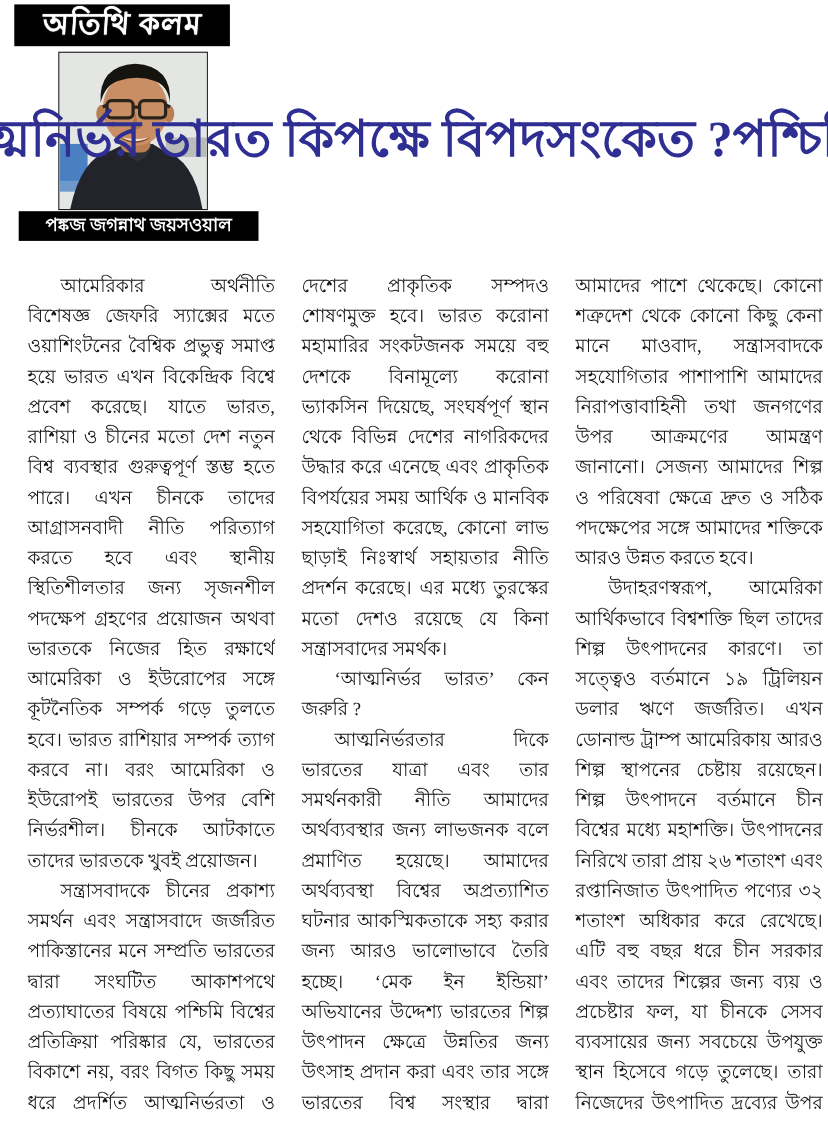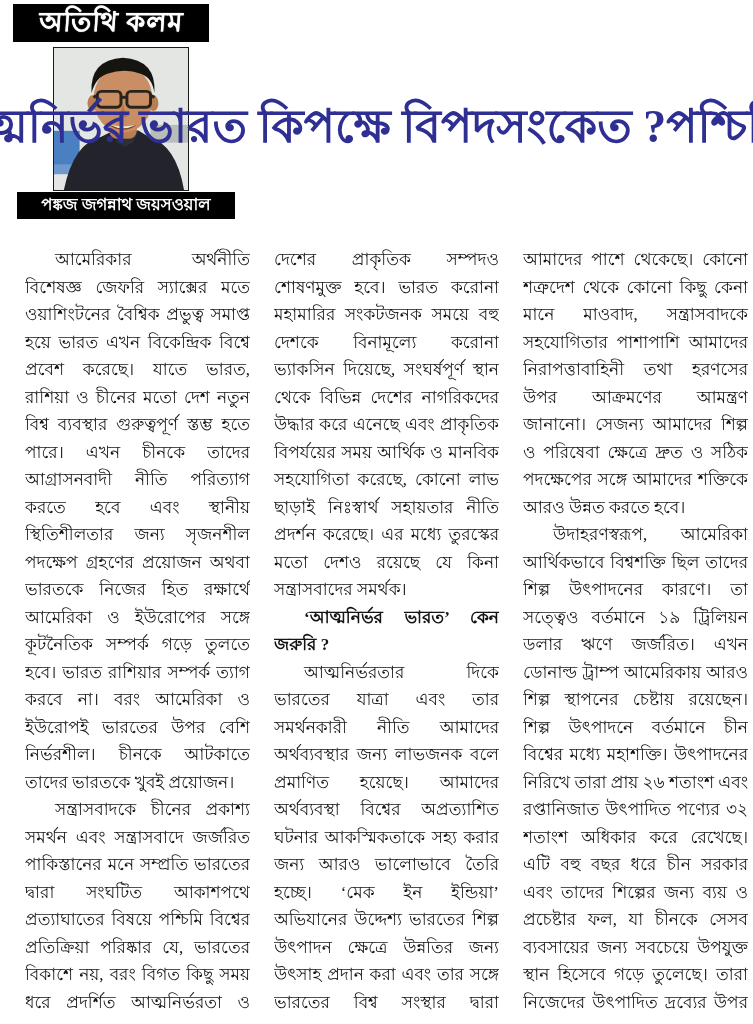--- a/index.html
+++ b/index.html
@@ -71,21 +71,21 @@
     min-width: 0;
     text-align: justify;
     font-size: 17px;
     line-height: 27.5px;
     color: #141414;
     overflow: hidden;
     margin-left: 17px;
   }
   .col p { margin: 0; }
   .col p.indent { text-indent: 30px; }
-  .col p.subhead { font-weight: bold; text-indent: 30px; }
+  .col p.subhead { font-weight: normal; text-indent: 30px; }
 </style>
 </head>
 <body>
 
 <div class="banner">
   <span>অতিথি কলম</span>
 </div>
 
 <div class="photo-frame">
   <svg viewBox="0 0 136 144" preserveAspectRatio="none">
@@ -137,17 +137,17 @@
     <p class="indent">আমেরিকার অর্থনীতি বিশেষজ্ঞ জেফরি স্যাক্সের মতে ওয়াশিংটনের বৈশ্বিক প্রভুত্ব সমাপ্ত হয়ে ভারত এখন বিকেন্দ্রিক বিশ্বে প্রবেশ করেছে। যাতে ভারত, রাশিয়া ও চীনের মতো দেশ নতুন বিশ্ব ব্যবস্থার গুরুত্বপূর্ণ স্তম্ভ হতে পারে। এখন চীনকে তাদের আগ্রাসনবাদী নীতি পরিত্যাগ করতে হবে এবং স্থানীয় স্থিতিশীলতার জন্য সৃজনশীল পদক্ষেপ গ্রহণের প্রয়োজন অথবা ভারতকে নিজের হিত রক্ষার্থে আমেরিকা ও ইউরোপের সঙ্গে কূটনৈতিক সম্পর্ক গড়ে তুলতে হবে। ভারত রাশিয়ার সম্পর্ক ত্যাগ করবে না। বরং  আমেরিকা ও ইউরোপই ভারতের উপর বেশি নির্ভরশীল। চীনকে আটকাতে তাদের ভারতকে খুবই প্রয়োজন।</p>
     <p class="indent">সন্ত্রাসবাদকে চীনের প্রকাশ্য সমর্থন এবং সন্ত্রাসবাদে জর্জরিত পাকিস্তানের মনে সম্প্রতি ভারতের দ্বারা সংঘটিত আকাশপথে প্রত্যাঘাতের বিষয়ে পশ্চিমি বিশ্বের প্রতিক্রিয়া পরিষ্কার যে, ভারতের বিকাশে নয়, বরং বিগত কিছু সময় ধরে প্রদর্শিত আত্মনির্ভরতা ও শক্তি দেখে তারা ভয় পাচ্ছে। যদিও সারা বিশ্ব ভারতের আধ্যাত্মিক শক্তিকে স্বীকার করে নিয়েছে এবং এছাড়া কোনো বিকল্পও নেই, তবুও পশ্চিমি বিশ্ব এই বিষয়ে চিন্তিত যে, ভারতের শক্তি স্বদেশীকরণের সঙ্গে সঙ্গে বাকি ক্ষেত্রগুলিতেও কীভাবে সংহত হয়ে উঠেছে? পশ্চিমি বিশ্ব তো সেসব দেশ নিয়েই খুশি যারা সব কিছুর জন্য তাদের উপর নির্ভরশীল, যারা নিজেদের সংস্কৃতিকে ত্যাগ করছে এবং প্রাকৃতিক কাঁচামাল কম দামে তাদের কাছে বিক্রি করছে। পশ্চিমি বিশ্ব জানে যে ভারতের উত্থান কীভাবে বিশ্ব ব্যবস্থাকে পরিবর্তন করে ফেলতে পারে। ভারত যত উন্নত হবে পৃথিবীতে ততই শান্তি ও সহযোগিতা বাড়বে। সন্ত্রাসবাদ এবং অন্যান্য</p>
   </div>
   <div class="col">
     <p>দেশের প্রাকৃতিক সম্পদও শোষণমুক্ত হবে। ভারত করোনা মহামারির সংকটজনক সময়ে বহু দেশকে বিনামূল্যে করোনা ভ্যাকসিন দিয়েছে, সংঘর্ষপূর্ণ স্থান থেকে বিভিন্ন দেশের নাগরিকদের উদ্ধার করে এনেছে এবং প্রাকৃতিক বিপর্যয়ের সময় আর্থিক ও মানবিক সহযোগিতা করেছে, কোনো লাভ ছাড়াই নিঃস্বার্থ সহায়তার নীতি প্রদর্শন করেছে। এর মধ্যে তুরস্কের মতো দেশও রয়েছে যে কিনা সন্ত্রাসবাদের সমর্থক।</p>
     <p class="subhead">‘আত্মনির্ভর ভারত’ কেন জরুরি ?</p>
     <p class="indent">আত্মনির্ভরতার দিকে ভারতের যাত্রা এবং তার সমর্থনকারী নীতি আমাদের অর্থব্যবস্থার জন্য লাভজনক বলে প্রমাণিত হয়েছে। আমাদের অর্থব্যবস্থা বিশ্বের অপ্রত্যাশিত ঘটনার আকস্মিকতাকে সহ্য করার জন্য আরও ভালোভাবে তৈরি হচ্ছে। ‘মেক ইন ইন্ডিয়া’ অভিযানের উদ্দেশ্য ভারতের শিল্প উৎপাদন ক্ষেত্রে উন্নতির জন্য উৎসাহ প্রদান করা এবং তার সঙ্গে ভারতের বিশ্ব সংস্থার দ্বারা উৎপাদন কেন্দ্র গড়ে তোলা। যদি কোনো বিদেশি কোম্পানি ভারতে তাদের সামগ্রী নির্মাণ করে এবং তা স্থানীয় ও আন্তর্জাতিক স্তরে বিক্রির জন্য তার ব্যবহার করে তবে পুরো প্রক্রিয়াকে আমরা ‘মেক ইন ইন্ডিয়া’ বলতে পারি।</p>
 
   </div>
   <div class="col">
-    <p>আমাদের পাশে থেকেছে। কোনো শত্রুদেশ থেকে কোনো কিছু কেনা মানে মাওবাদ, সন্ত্রাসবাদকে সহযোগিতার পাশাপাশি আমাদের নিরাপত্তাবাহিনী তথা হরণসের উপর আক্রমণের আমন্ত্রণ জানানো। সেজন্য আমাদের শিল্প ও পরিষেবা ক্ষেত্রে দ্রুত ও সঠিক পদক্ষেপের সঙ্গে আমাদের শক্তিকে আরও উন্নত করতে হবে।</p>
+    <p>আমাদের পাশে থেকেছে। কোনো শত্রুদেশ থেকে কোনো কিছু কেনা মানে মাওবাদ, সন্ত্রাসবাদকে সহযোগিতার পাশাপাশি আমাদের নিরাপত্তাবাহিনী তথা জনগণের উপর আক্রমণের আমন্ত্রণ জানানো। সেজন্য আমাদের শিল্প ও পরিষেবা ক্ষেত্রে দ্রুত ও সঠিক পদক্ষেপের সঙ্গে আমাদের শক্তিকে আরও উন্নত করতে হবে।</p>
     <p class="indent">উদাহরণস্বরূপ, আমেরিকা আর্থিকভাবে বিশ্বশক্তি ছিল তাদের শিল্প উৎপাদনের কারণে। তা সত্ত্বেও বর্তমানে ১৯ ট্রিলিয়ন ডলার ঋণে জর্জরিত। এখন ডোনাল্ড ট্রাম্প আমেরিকায় আরও শিল্প স্থাপনের চেষ্টায় রয়েছেন। শিল্প উৎপাদনে বর্তমানে চীন বিশ্বের মধ্যে মহাশক্তি। উৎপাদনের নিরিখে তারা প্রায় ২৬ শতাংশ এবং রপ্তানিজাত উৎপাদিত পণ্যের ৩২ শতাংশ অধিকার করে রেখেছে। এটি বহু বছর ধরে চীন সরকার এবং তাদের শিল্পের জন্য ব্যয় ও প্রচেষ্টার ফল, যা চীনকে সেসব ব্যবসায়ের জন্য সবচেয়ে উপযুক্ত স্থান হিসেবে গড়ে তুলেছে। তারা নিজেদের উৎপাদিত দ্রব্যের উপর নির্ভরশীল, যেমন অটোমেকার যারা চীনকে নিজেদের মাল প্রস্তুত করার জন্য উপযুক্ত মনে করে।</p>
 
   </div>
 </div>
 
 </body></html>

